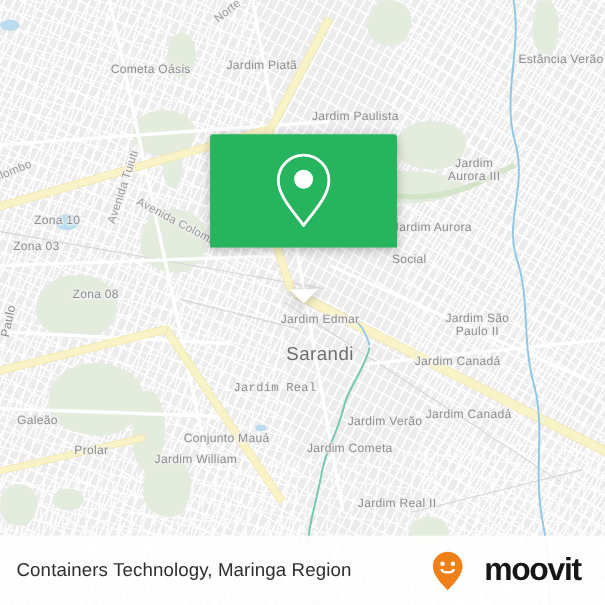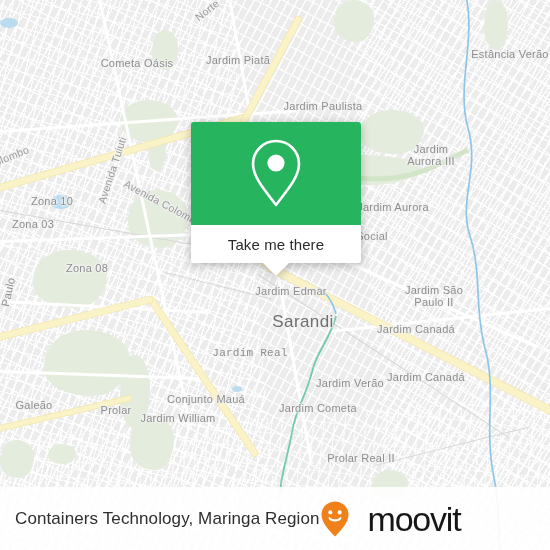--- a/index.html
+++ b/index.html
@@ -173,37 +173,38 @@
   
   .footer {
     position: absolute;
     left: 0;
     top: 487px;
     width: 550px;
     height: 63px;
     background: rgba(255,255,255,.90);
     display: flex;
     align-items: center;
+    justify-content: space-between;
     padding: 0 22px 0 15px;
     box-sizing: border-box;
   }
   .footer-title {
     font-size: 17px;
     color: #2e2e2e;
     letter-spacing: .1px;
     white-space: pre;
   }
   .brand {
     display: flex;
     align-items: center;
     gap: 3px;
   }
   .brand-word {
-    font-size: 34px;
-    font-weight: normal;
+    font-size: 29px;
+    font-weight: bold;
     color: #161616;
     letter-spacing: -1.2px;
     line-height: 1;
     margin-left: 15px;
   }
 </style>
 </head>
 <body>
 
 <div class="screen">
@@ -279,44 +280,41 @@
         <div class="map-label" style="left: 52px; top: 186px; margin-top: 15px;">Zona 10</div>
         <div class="map-label road-name" style="left: 163px; top: 203px; transform: translate(-50%, -50%) rotate(28deg);">Avenida Colombo</div>
         <div class="map-label" style="left: 393px; top: 207px;">Jardim Aurora</div>
         <div class="map-label" style="left: 33px; top: 224px;">Zona 03</div>
         <div class="map-label" style="left: 372px; top: 236px;">Social</div>
         <div class="map-label" style="left: 87px; top: 268px;">Zona 08</div>
         <div class="map-label" style="left: 8px; top: 292px; transform: translate(-50%, -50%) rotate(-78deg);">Paulo</div>
         <div class="map-label" style="left: 291px; top: 291px;">Jardim Edmar</div>
         <div class="map-label" style="left: 434px; top: 296px;">Jardim São
 Paulo II</div>
-        <div class="map-label city" style="left: 291px; top: 322px; margin-left: 12px;">Sarandi</div>
+        <div class="map-label city" style="left: 291px; top: 322px;">Sarandi</div>
         <div class="map-label" style="left: 416px; top: 329px;">Jardim Canadá</div>
         <div class="map-label" style="left: 250px; top: 353px; font-family: Liberation Mono, monospace;">Jardim Real</div>
         <div class="map-label" style="left: 350px; top: 383px;">Jardim Verão</div>
         <div class="map-label" style="left: 426px; top: 377px;">Jardim Canadá</div>
         <div class="map-label" style="left: 206px; top: 399px;">Conjunto Mauá</div>
         <div class="map-label" style="left: 318px; top: 408px;">Jardim Cometa</div>
-        <div class="map-label" style="left: 34px; top: 405px;">Galeão</div>
-        <div class="map-label" style="left: 83px; top: 410px; margin-left: 33px;">Prolar</div>
+        <div class="map-label" style="left: 34px; top: 382px;">Galeão</div>
+        <div class="map-label" style="left: 83px; top: 410px;">Prolar</div>
         <div class="map-label" style="left: 178px; top: 418px;">Jardim William</div>
-        <div class="map-label" style="left: 361px; top: 458px;">Prolar Real II</div>
+        <div class="map-label" style="left: 361px; top: 458px;">Jardim Real II</div>
       </div>
 
   </div>
 
   <div class="popup">
     <div class="popup-head" id="popup-head" style="background: rgb(39, 180, 95);">
       <svg width="58" height="72" viewBox="0 0 58 72">
         <path d="M29 3 C16.3 3 6 13.3 6 26 C6 40 20 54.5 29 67 C38 54.5 52 40 52 26 C52 13.3 41.7 3 29 3 Z" fill="none" stroke="#ffffff" stroke-width="2.6" stroke-linejoin="round"></path>
         <circle cx="29" cy="25" r="8.6" fill="#ffffff"></circle>
       </svg>
-    </div>
-    <div class="popup-foot">
-      <span>Take me there</span>
     </div>
     <div class="popup-tail"></div>
   </div>
 
 
   <div class="footer">
     <div class="footer-title">Containers Technology, Maringa Region</div>
     <div class="brand">
       <svg width="30" height="38" viewBox="0 0 30 38">
         <path id="brandPin" d="M15 1.5 C7.5 1.5 1.5 7.4 1.5 14.7 C1.5 23 9.5 30.5 15 36.5 C20.5 30.5 28.5 23 28.5 14.7 C28.5 7.4 22.5 1.5 15 1.5 Z" fill="#f0801a"></path>

